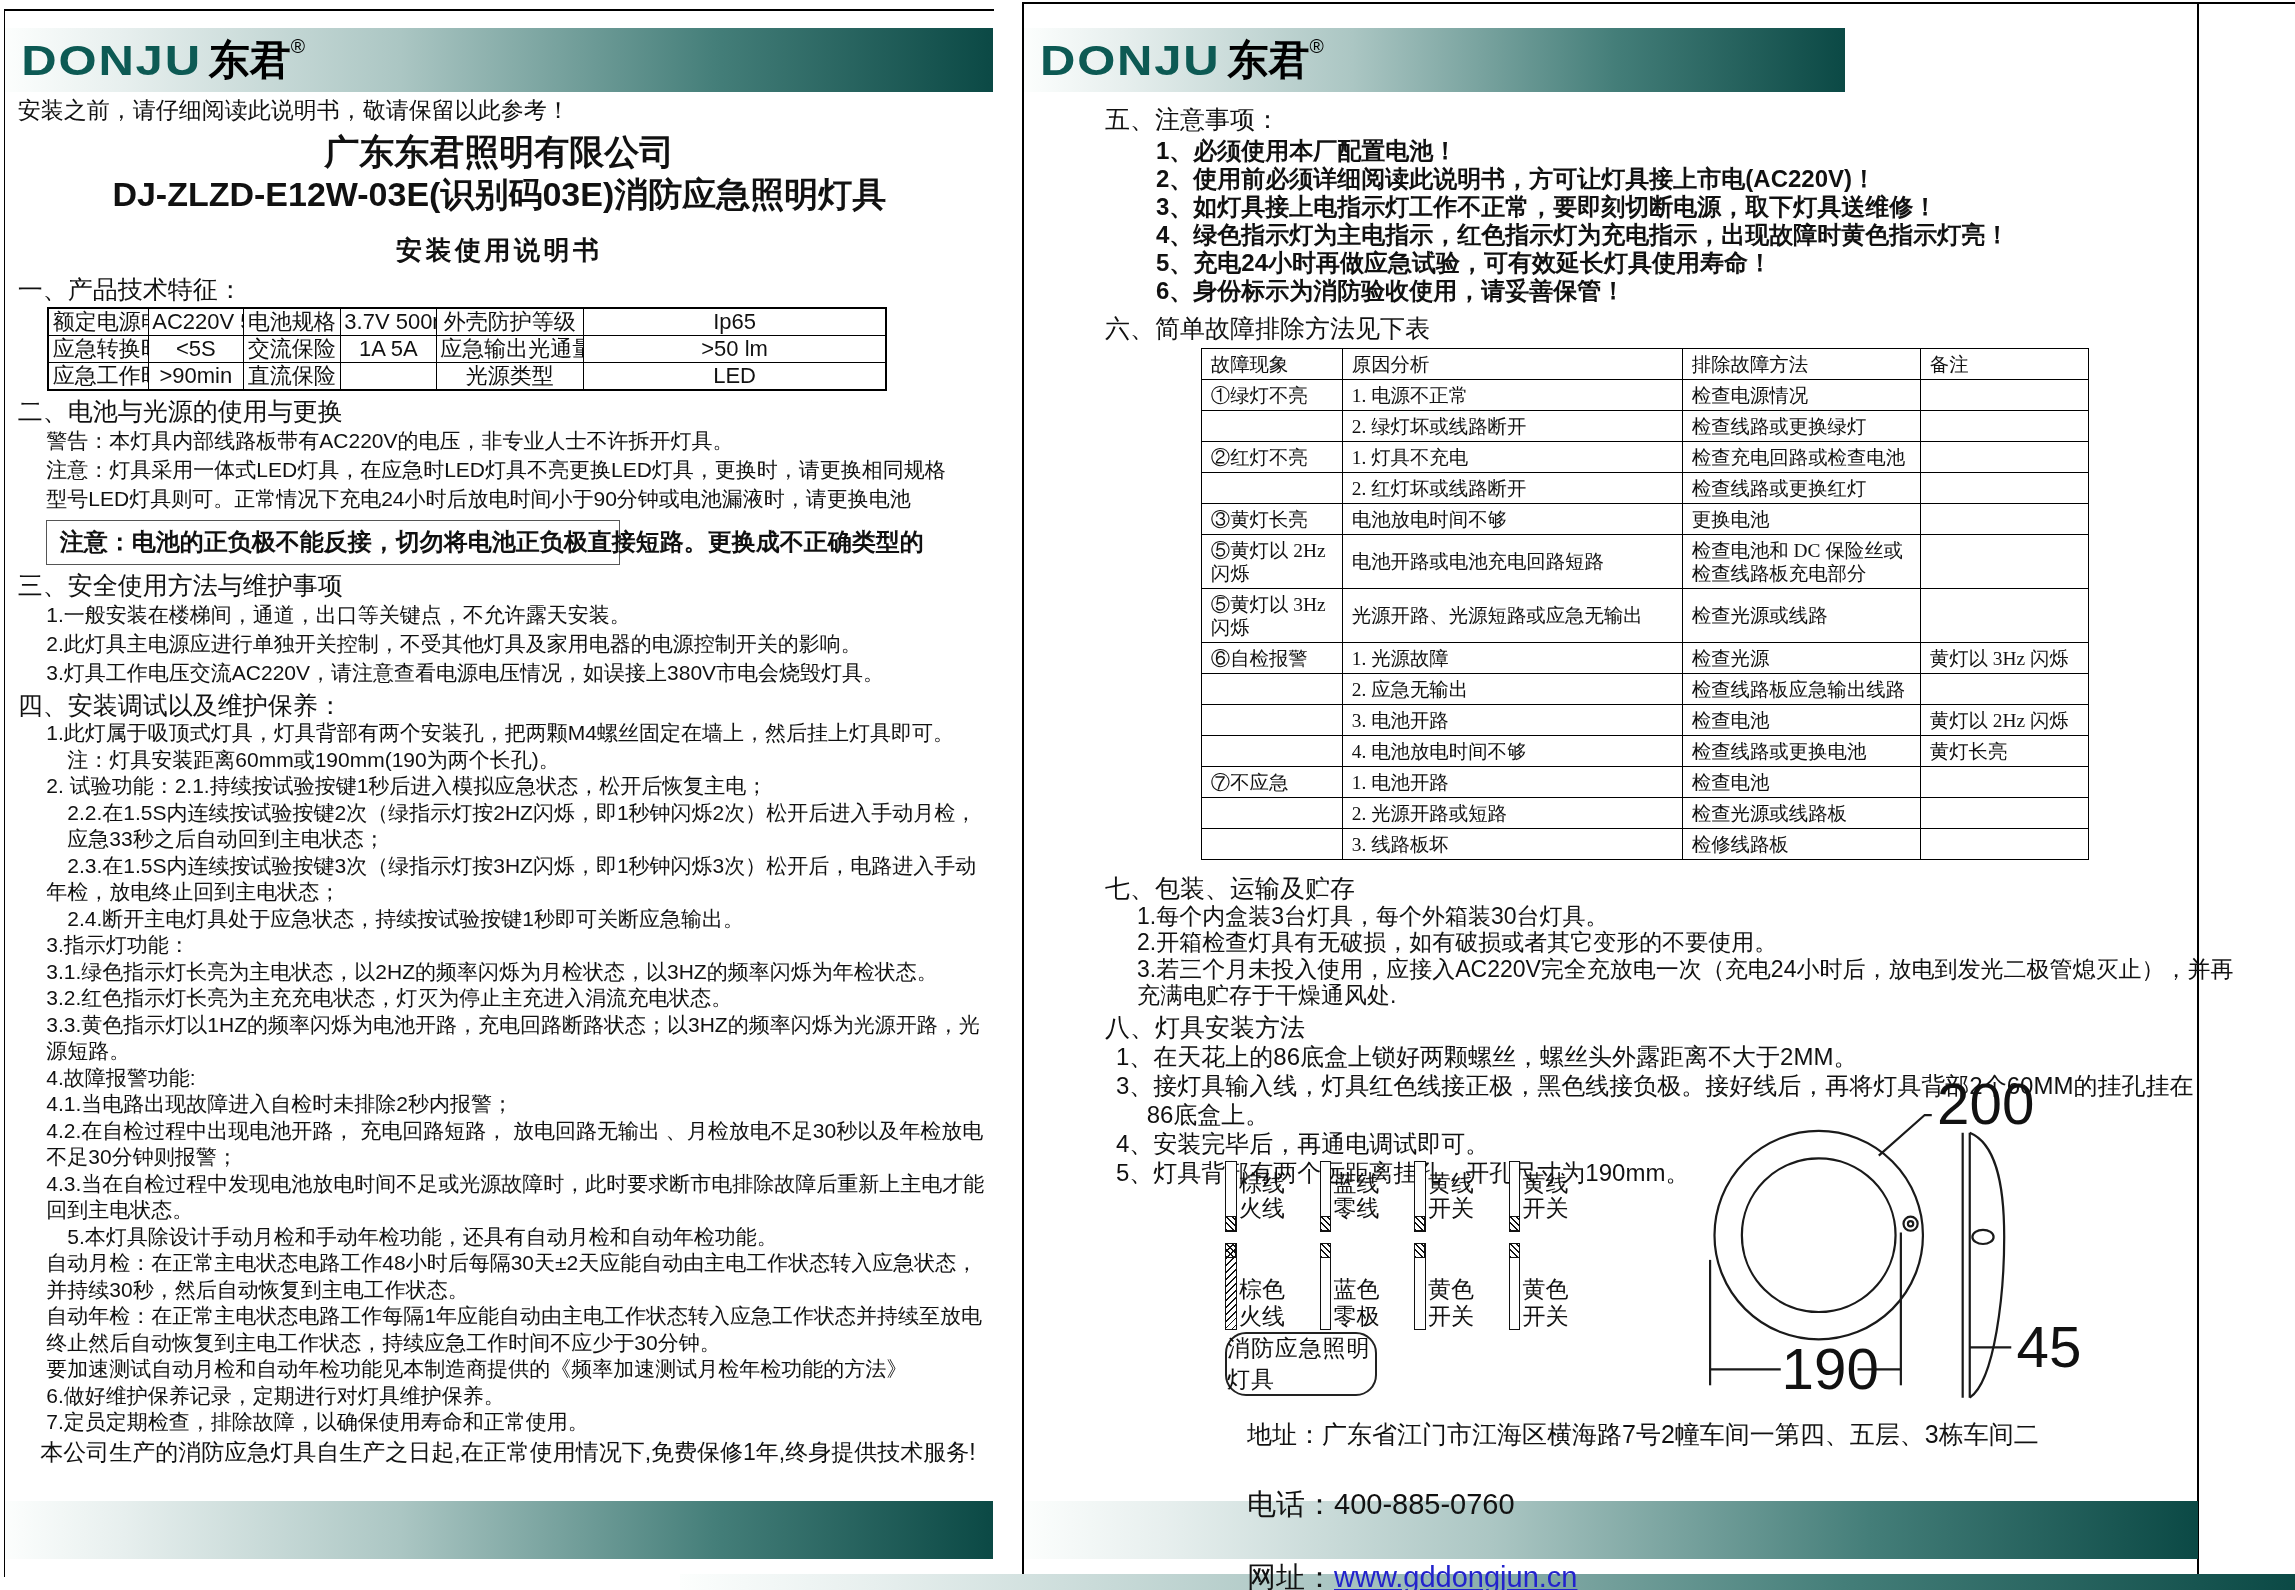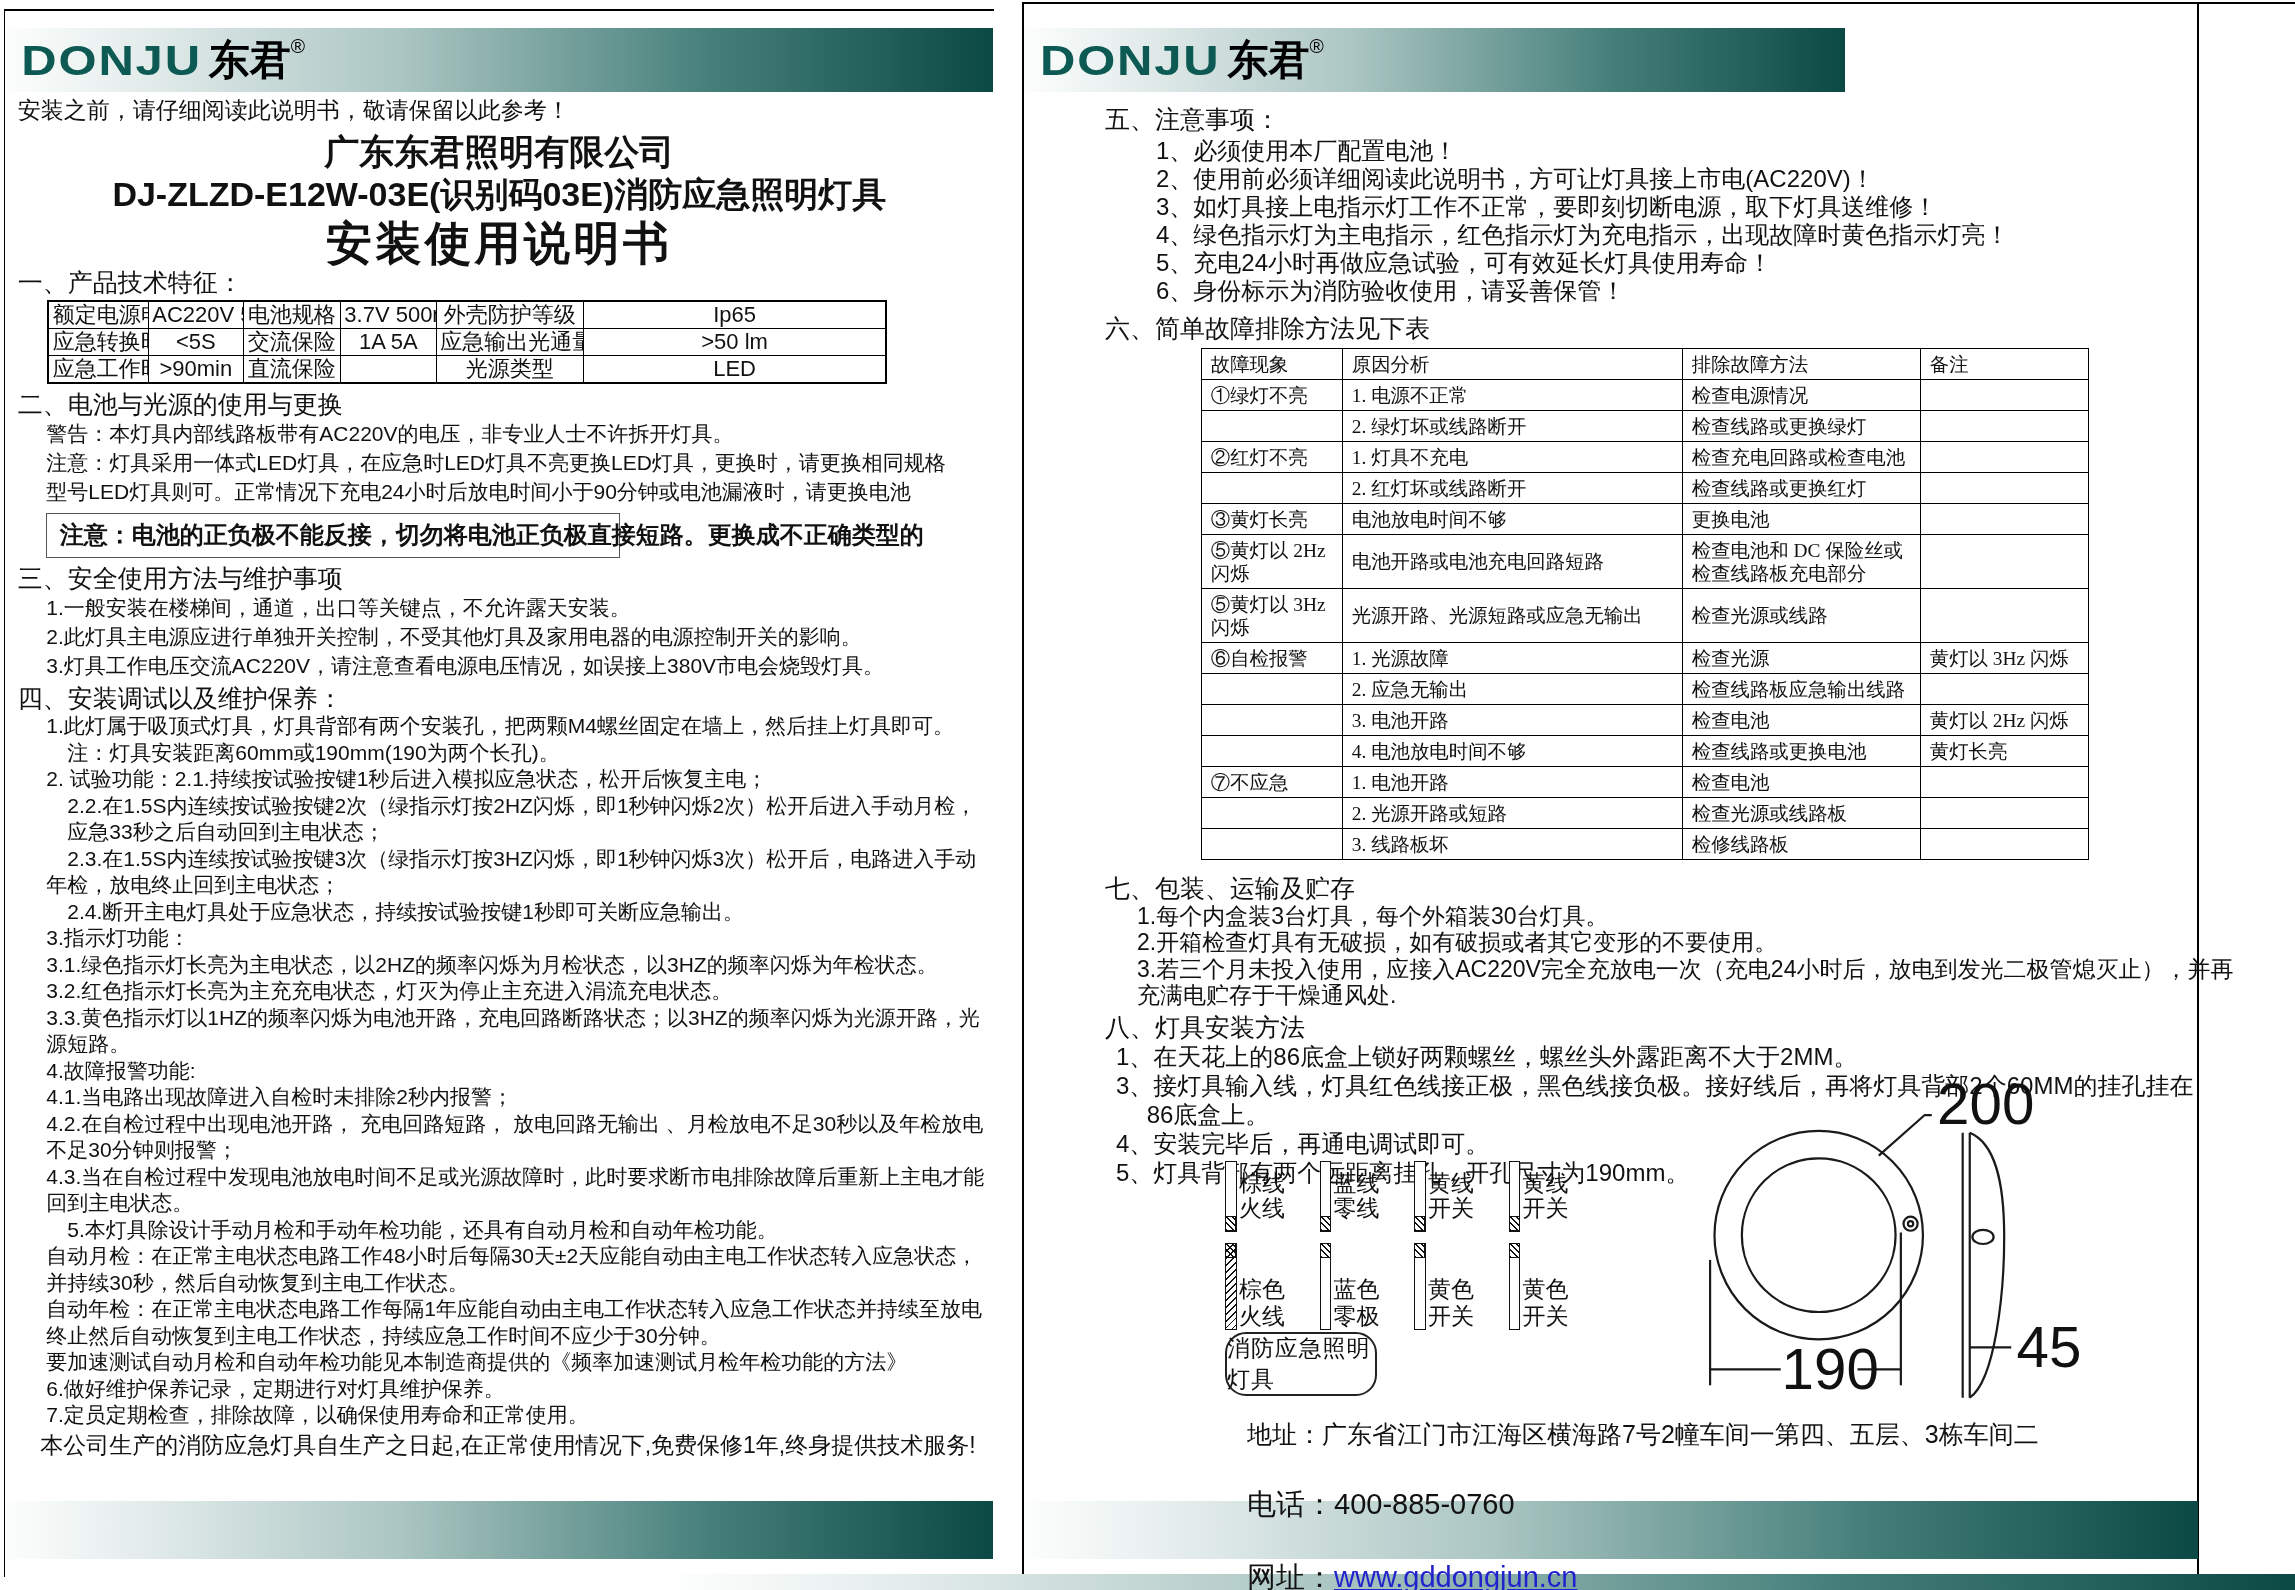--- a/index.html
+++ b/index.html
@@ -19,39 +19,39 @@
   .page-left .banner{margin-top:19.4px;width:100%}
   .page-right .banner{margin-top:25.6px;width:821px}
   .logo{display:flex;align-items:center}
   .logo-latin{font-size:49px;font-weight:bold;color:#0d5a54;letter-spacing:1.8px;line-height:1;transform:scaleY(.88)}
   .logo-cjk{font-size:41px;font-weight:bold;color:#000;line-height:1;margin-left:7px}
   .logo-reg{font-size:19.4px;color:#000;line-height:1;align-self:flex-start;margin-top:1.8px}
 
   .top-note{margin:5.3px 0 0 12.4px;font-size:23px;line-height:26.5px;white-space:pre}
   .t-company{margin-top:7px;font-size:35px;line-height:41px;font-weight:bold;text-align:center}
   .t-model{margin-top:3.5px;font-size:34px;line-height:39px;font-weight:bold;text-align:center}
-  .t-doc{margin-top:10px;font-size:46px;line-height:39px;font-weight:bold;text-align:center;letter-spacing:3.5px}
+  .t-doc{margin-top:17px;font-size:26px;line-height:39px;font-weight:bold;text-align:center;letter-spacing:3.5px}
 
   h2.sec{font-size:25px;line-height:30px;font-weight:normal;margin:5.3px 0 0 12.4px;white-space:pre}
   .page-left h2.sec1{margin-top:3.5px}
   .page-left h2.sec4{margin-top:3.5px}
 
   table{border-collapse:collapse}
   .spec-table{margin:3.5px 0 0 42px;width:839px;border:2.6px solid #000;table-layout:fixed}
   .spec-table td{border:1.8px solid #000;font-size:22px;line-height:22px;padding:1.8px 3.5px;text-align:center;height:27px;overflow:hidden;white-space:nowrap}
 
   .lines p{font-size:21px;line-height:29px;margin-left:41px;white-space:pre}
   .lines.s4 p{line-height:26.5px}
   .warranty{font-size:23px;line-height:28px;margin:1.8px 0 0 35px;white-space:pre}
 
   .warnbox{margin:7px 0 0 41px;width:574px;border:1.8px solid #555;padding:5.3px 12.4px;font-weight:bold;font-size:24px;line-height:32px}
   .warnbox p{white-space:pre}
 
   .b-items{margin-top:3.5px}
-  .b-items p{font-size:24px;line-height:28px;font-weight:normal;margin-left:132px;white-space:pre}
+  .b-items p{font-size:24px;line-height:28px;font-weight:bold;margin-left:132px;white-space:pre}
   .page-right h2.sec{margin-left:81px}
   .page-right h2.sec5{margin-top:11.5px}
   .page-right h2.sec6{margin-top:8px}
   .page-right h2.sec7{margin-top:12.4px}
   .page-right h2.sec8{margin-top:3.5px}
 
   .fault-table{margin:5.3px 0 0 177px;width:887px;border:1.8px solid #000;font-family:"Liberation Serif","DejaVu Serif",serif;table-layout:fixed}
   .fault-table th,.fault-table td{border:1.8px solid #000;font-size:19.4px;line-height:23px;padding:3.5px 8.8px;font-weight:normal;text-align:left;vertical-align:middle}
   .fault-table th{}
 

